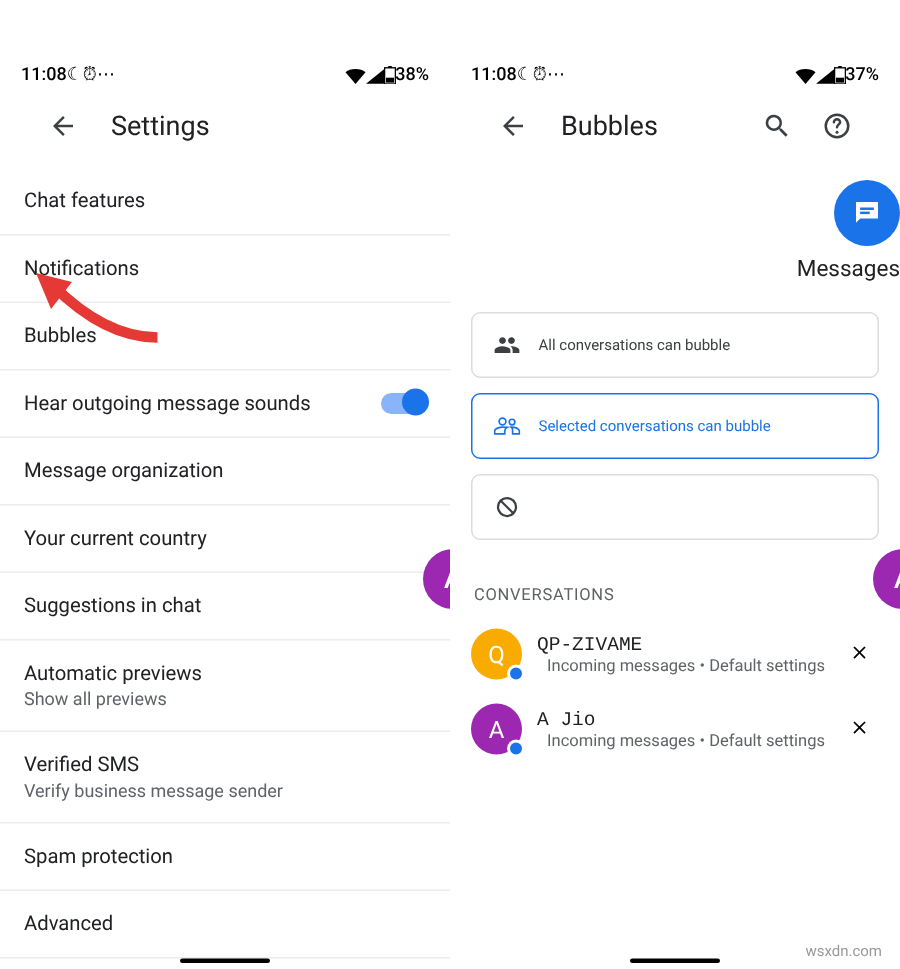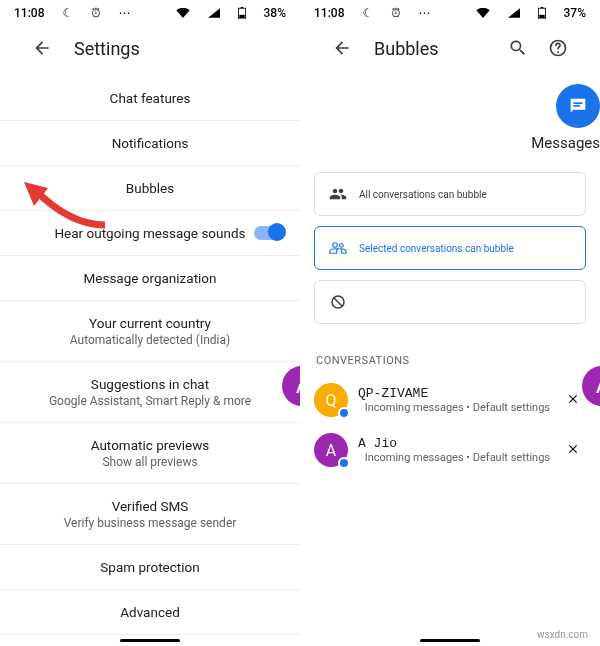--- a/index.html
+++ b/index.html
@@ -1,27 +1,27 @@
 <!DOCTYPE html>
 <html><head>
 <meta charset="utf-8">
 <style>
 * { box-sizing: border-box; margin: 0; padding: 0; }
 body { font-family: -apple-system, Roboto, "Segoe UI", sans-serif; background: #fff; width: 600px; height: 646px; overflow: hidden; position: relative; }
 .screens { display: flex; width: 600px; height: 646px; }
 .screen { width: 300px; height: 646px; background: #fff; position: relative; overflow: hidden; }
 .status-bar { display: flex; justify-content: space-between; align-items: center; padding: 6px 14px 4px; font-size: 12px; font-weight: 500; color: #000; }
-.status-left, .status-right { display: flex; align-items: center; gap: 18px; }
+.status-left, .status-right { display: flex; align-items: flex-end; gap: 0; margin-top: 36px; }
 .status-right svg { display: block; }
 .header { display: flex; align-items: center; padding: 10px 28px 14px; gap: 18px; }
 .header-title { font-size: 18px; font-weight: 400; color: #202124; }
 .icon-btn { background: none; border: none; padding: 4px; cursor: pointer; display: flex; align-items: center; justify-content: center; }
 .header-actions { margin-left: auto; display: flex; gap: 12px; }
 .list { }
-.row { padding: 14px 16px; border-bottom: 1px solid #ececec; position: relative; text-align: center; }
+.row { padding: 14px 16px; border-bottom: 1px solid #ececec; position: relative; }
 .row-title { font-size: 13.5px; color: #202124; }
 .row-sub { font-size: 12px; color: #5f6368; margin-top: 2px; }
 .toggle { position: absolute; right: 16px; top: 50%; transform: translateY(-50%); width: 30px; height: 14px; background: #8ab4f8; border-radius: 7px; }
 .toggle::after { content: ""; position: absolute; right: -2px; top: -3px; width: 18px; height: 18px; background: #1a73e8; border-radius: 50%; }
 .arrow { position: absolute; pointer-events: none; }
 .arrow svg { display: block; }
 
 .app-hero { text-align: right; padding: 8px 0 20px; }
 .app-icon { width: 44px; height: 44px; background: #1a73e8; border-radius: 50%; display: inline-flex; align-items: center; justify-content: center; margin-bottom: 6px; }
 .app-name { font-size: 15px; color: #202124; }
@@ -93,25 +93,23 @@
         </div>
     <div class="row">
       <div class="row-title">Hear outgoing message sounds</div>
       <div class="toggle"></div>
     </div>
     <div class="row">
           <div class="row-title">Message organization</div>
         </div>
     <div class="row">
       <div class="row-title">Your current country</div>
-      <div class="row-sub">Automatically detected (India)</div>
     </div>
     <div class="row">
       <div class="row-title">Suggestions in chat</div>
-      <div class="row-sub">Google Assistant, Smart Reply &amp; more</div>
     </div>
     <div class="row">
       <div class="row-title">Automatic previews</div>
       <div class="row-sub">Show all previews</div>
     </div>
     <div class="row">
       <div class="row-title">Verified SMS</div>
       <div class="row-sub">Verify business message sender</div>
     </div>
     <div class="row">

